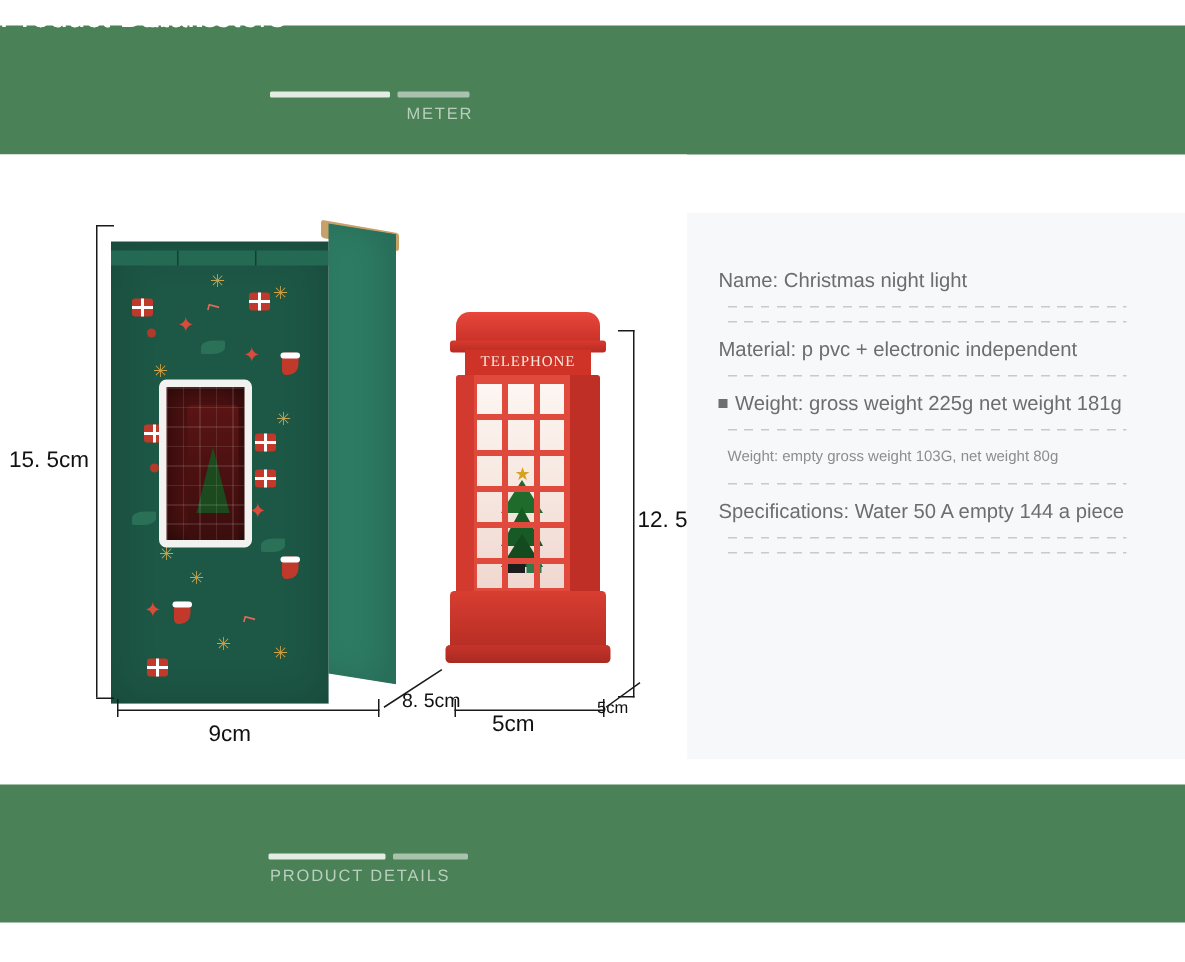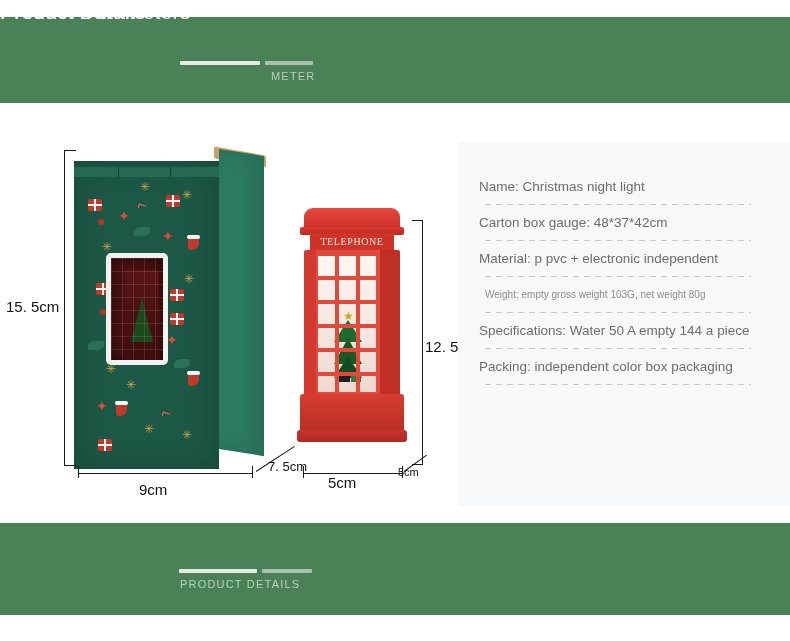--- a/index.html
+++ b/index.html
@@ -327,56 +327,58 @@
 
     <div class="dim-line dim-h" style="left:303px; top:370px; width:100px"></div>
     <div class="cap" style="left:303px; top:363px; width:1px; height:12px"></div>
     <div class="cap" style="left:402px; top:363px; width:1px; height:12px"></div>
 
     <div class="diag" style="left:404px; top:368px; width:28px; transform: rotate(-36deg)"></div>
   </div>
 
   <div class="dim-label" style="left:6px; top:298px">15. 5cm</div>
   <div class="dim-label" style="left:139px; top:481px">9cm</div>
-  <div class="dim-label md" style="left:268px; top:459px">7. 5cm</div>
+  <div class="dim-label md" style="left:268px; top:459px">8. 5cm</div>
   <div class="dim-label" style="left:425px; top:338px">12. 5cm</div>
   <div class="dim-label" style="left:328px; top:474px">5cm</div>
   <div class="dim-label sm" style="left:398px; top:466px">5cm</div>
 
   <div class="spec-panel"></div>
   <div class="spec-list">
 
     <div class="spec-row">
       <span class="spec-text">Name: Christmas night light</span>
       <span class="dash"></span>
     </div>
 
     <div class="spec-row">
-      <span class="spec-text">Carton box gauge: 48*37*42cm</span>
       <span class="dash"></span>
     </div>
 
     <div class="spec-row">
       <span class="spec-text">Material: p pvc + electronic independent</span>
       <span class="dash"></span>
     </div>
 
+    <div class="spec-row">
+      <span class="spec-text spec-bullet">Weight: gross weight 225g net weight 181g</span>
+      <span class="dash"></span>
+    </div>
 
     <div class="spec-row">
       <span class="spec-text small">Weight: empty gross weight 103G, net weight 80g</span>
       <span class="dash"></span>
     </div>
 
     <div class="spec-row">
       <span class="spec-text">Specifications: Water 50 A empty 144 a piece</span>
       <span class="dash"></span>
     </div>
 
     <div class="spec-row">
-      <span class="spec-text">Packing: independent color box packaging</span>
       <span class="dash"></span>
     </div>
   </div>
 
   <div class="banner banner-bottom">
     <div class="banner-inner"></div>
   </div>
   <div class="banner-title">Product Details</div>
   <div class="rule rule-b1"></div>
   <div class="rule faded rule-b2"></div>

